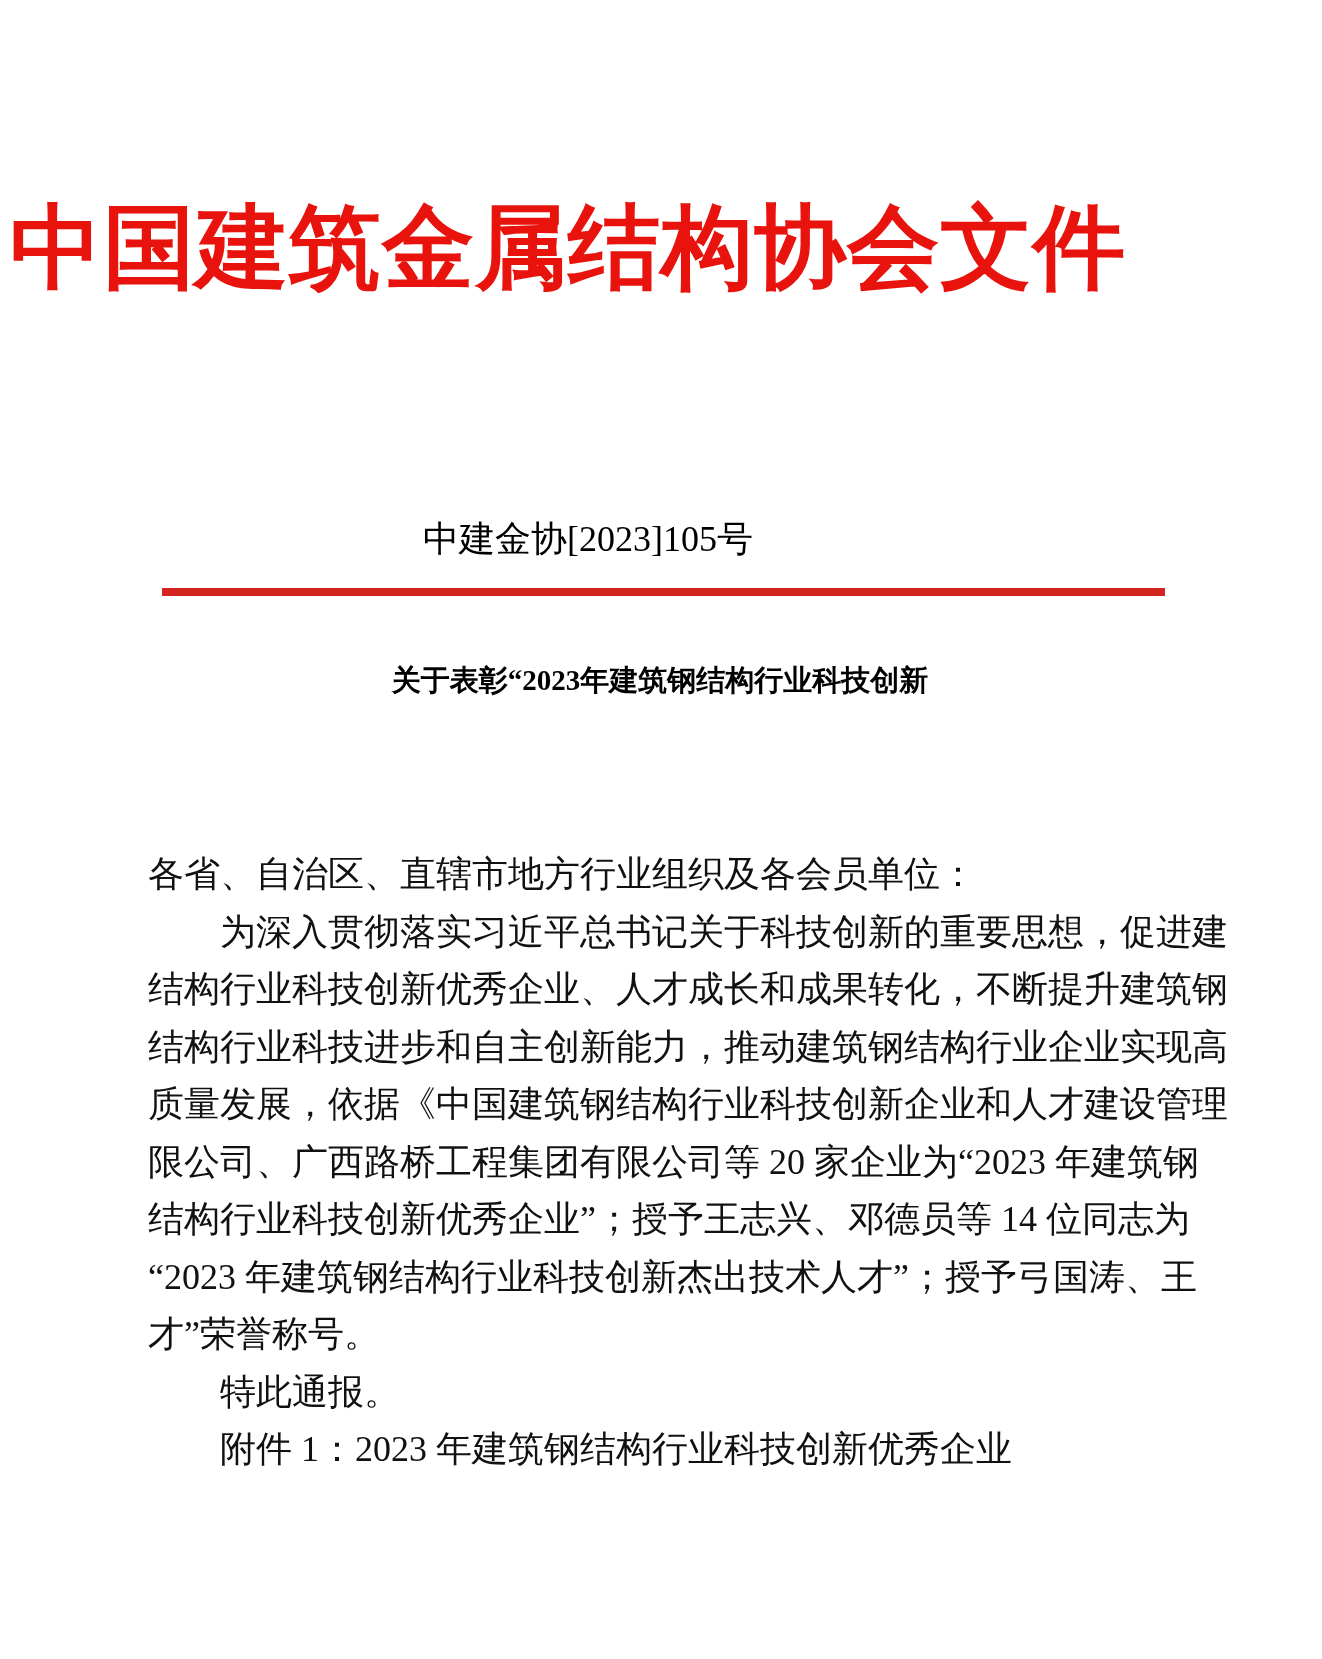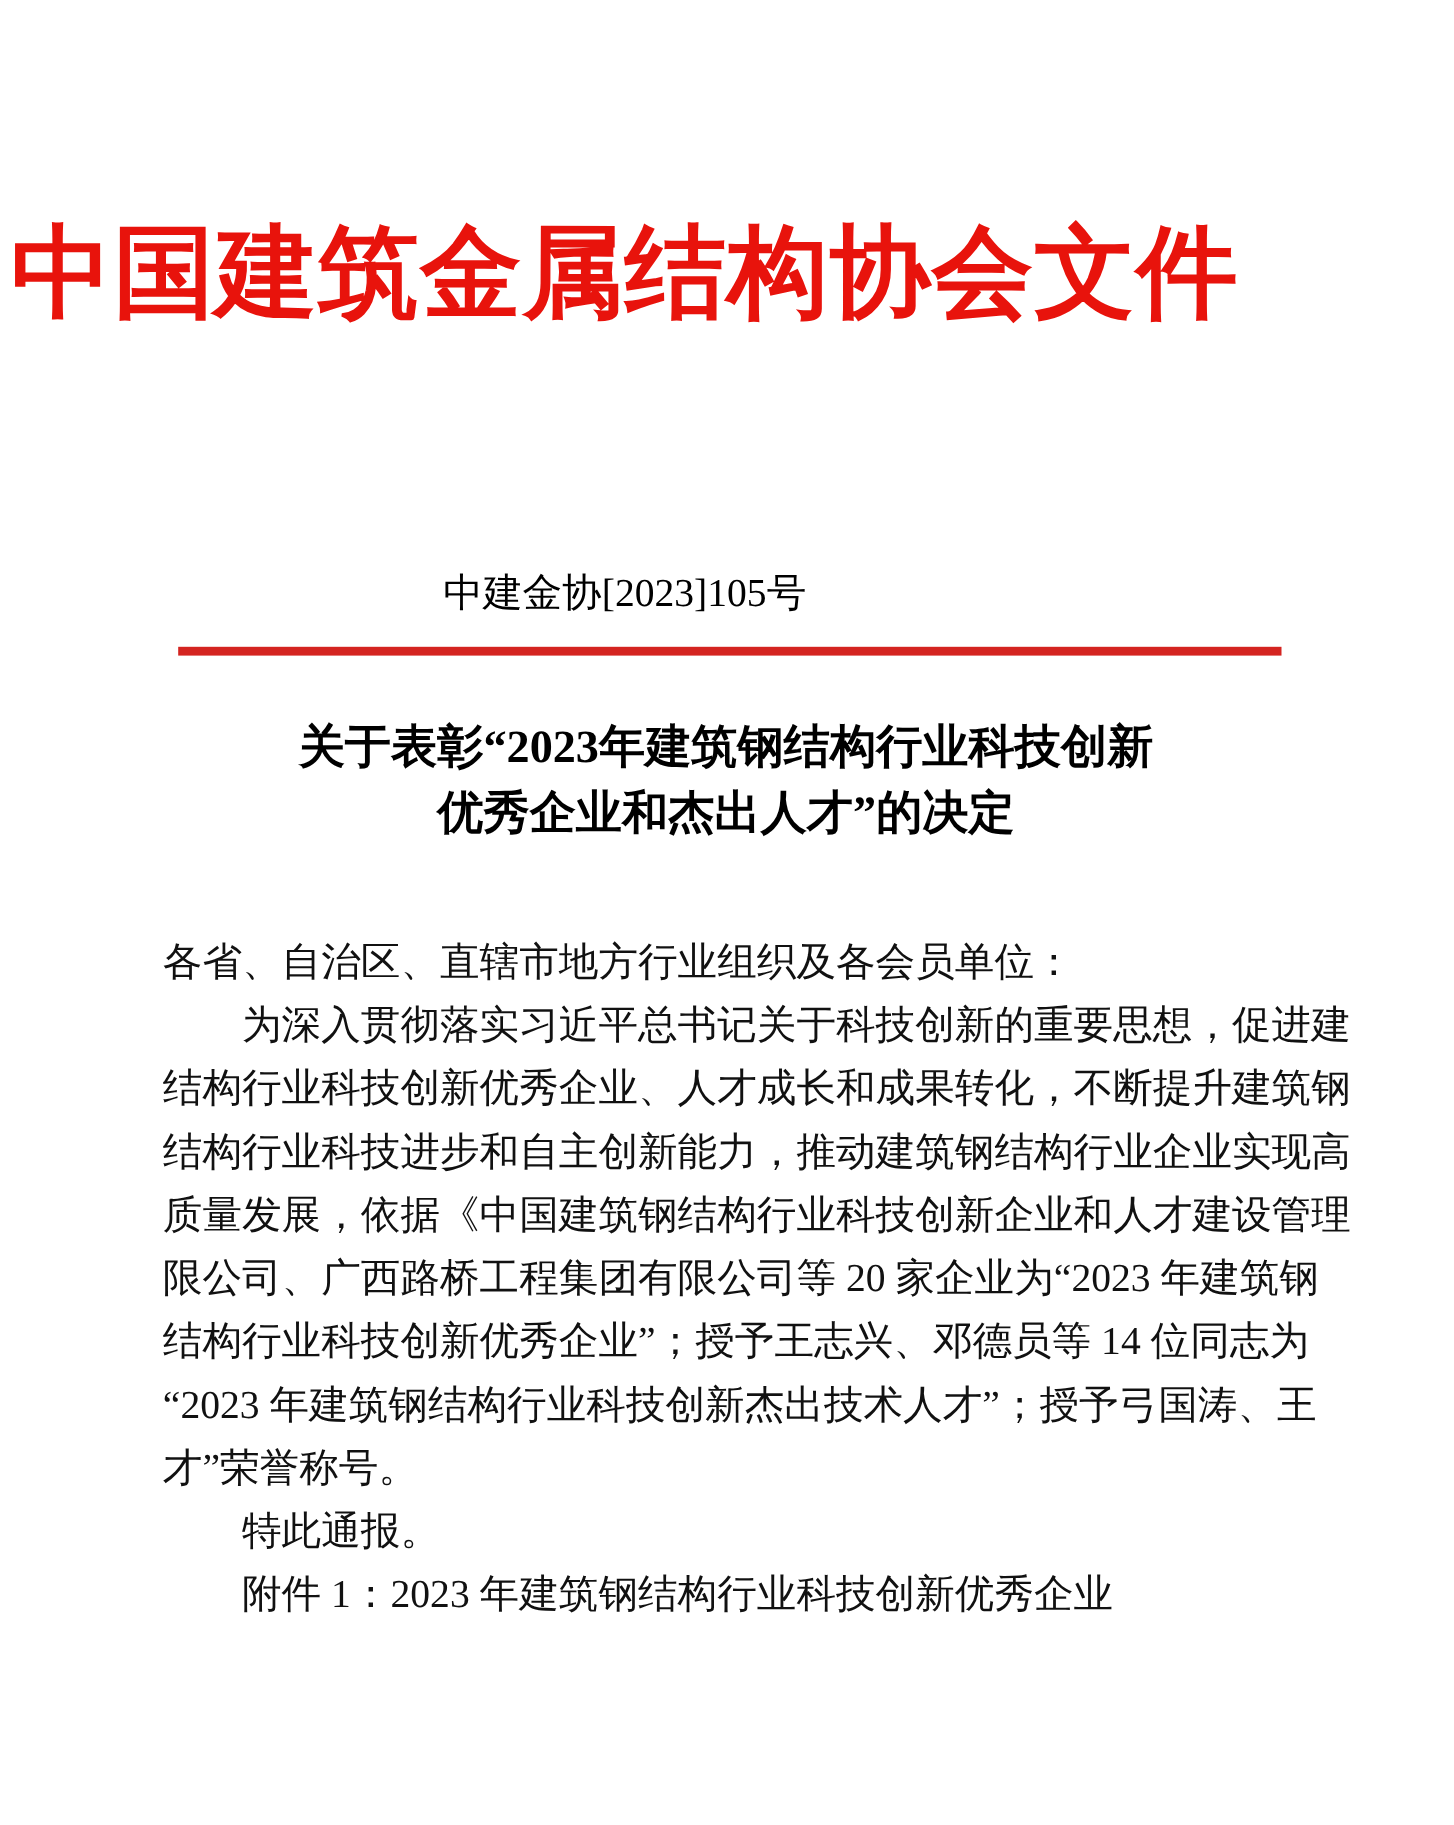--- a/index.html
+++ b/index.html
@@ -32,36 +32,37 @@
   .doc-number {
     position: absolute;
     top: 514px;
     left: 0;
     width: 100%;
     text-align: center;
     font-size: 36px;
     line-height: 50px;
     color: #000000;
     white-space: nowrap;
+    padding-left: 20px;
   }
   .red-rule {
     position: absolute;
     top: 588px;
     left: 162px;
     width: 1003px;
     height: 8px;
     background: #d42420;
   }
   .doc-title {
     position: absolute;
     top: 650px;
     left: 150px;
     width: 1020px;
     text-align: center;
-    font-size: 42px;
+    font-size: 29px;
     line-height: 60px;
     font-weight: bold;
     color: #000000;
   }
   .doc-title .t-line { white-space: nowrap; }
   .body-block {
     position: absolute;
     top: 822px;
     left: 148px;
     width: 1017px;
@@ -90,21 +91,20 @@
 <div class="page">
 
   <div class="org-title">中国建筑金属结构协会文件</div>
 
   <div class="doc-number">中建金协[2023]105号</div>
 
   <div class="red-rule"></div>
 
   <div class="doc-title">
     <div class="t-line">关于表彰“2023年建筑钢结构行业科技创新</div>
-    <div class="t-line">优秀企业和杰出人才”的决定</div>
   </div>
 
   <div class="body-block">
     <div class="line">各省、自治区、直辖市地方行业组织及各会员单位：</div>
     <div class="line indent fill">为深入贯彻落实习近平总书记关于科技创新的重要思想，促进建</div>
     <div class="line fill">结构行业科技创新优秀企业、人才成长和成果转化，不断提升建筑钢</div>
     <div class="line fill">结构行业科技进步和自主创新能力，推动建筑钢结构行业企业实现高</div>
     <div class="line fill">质量发展，依据《中国建筑钢结构行业科技创新企业和人才建设管理</div>
     <div class="line fill">限公司、广西路桥工程集团有限公司等 20 家企业为“2023 年建筑钢</div>
     <div class="line fill">结构行业科技创新优秀企业”；授予王志兴、邓德员等 14 位同志为</div>

